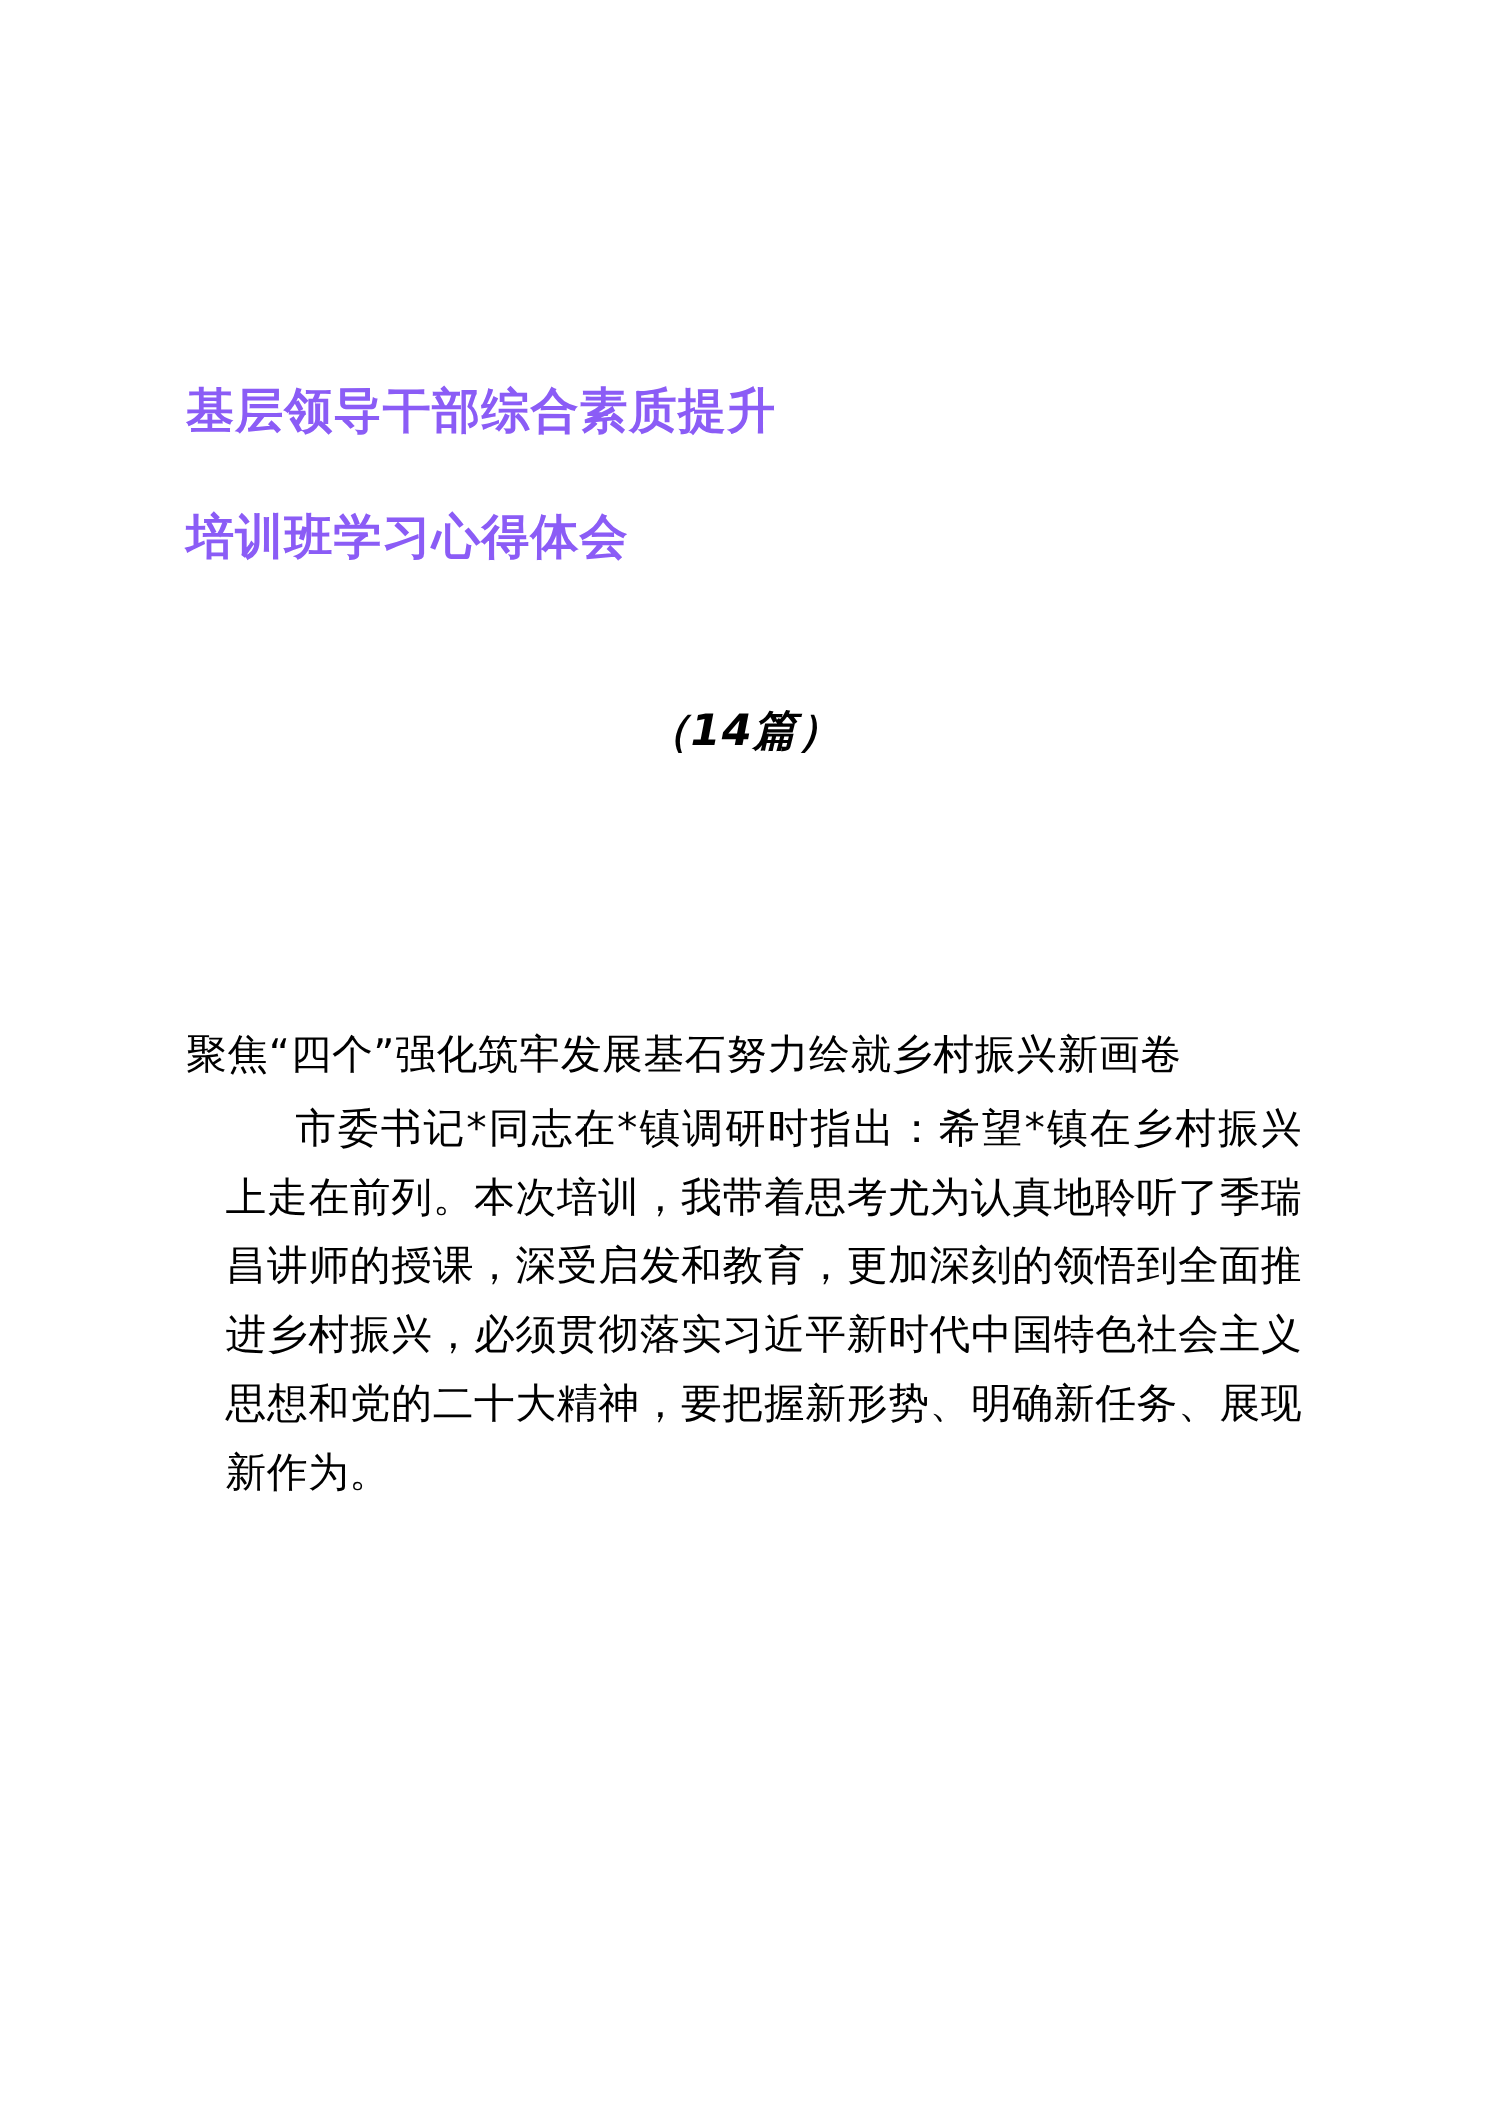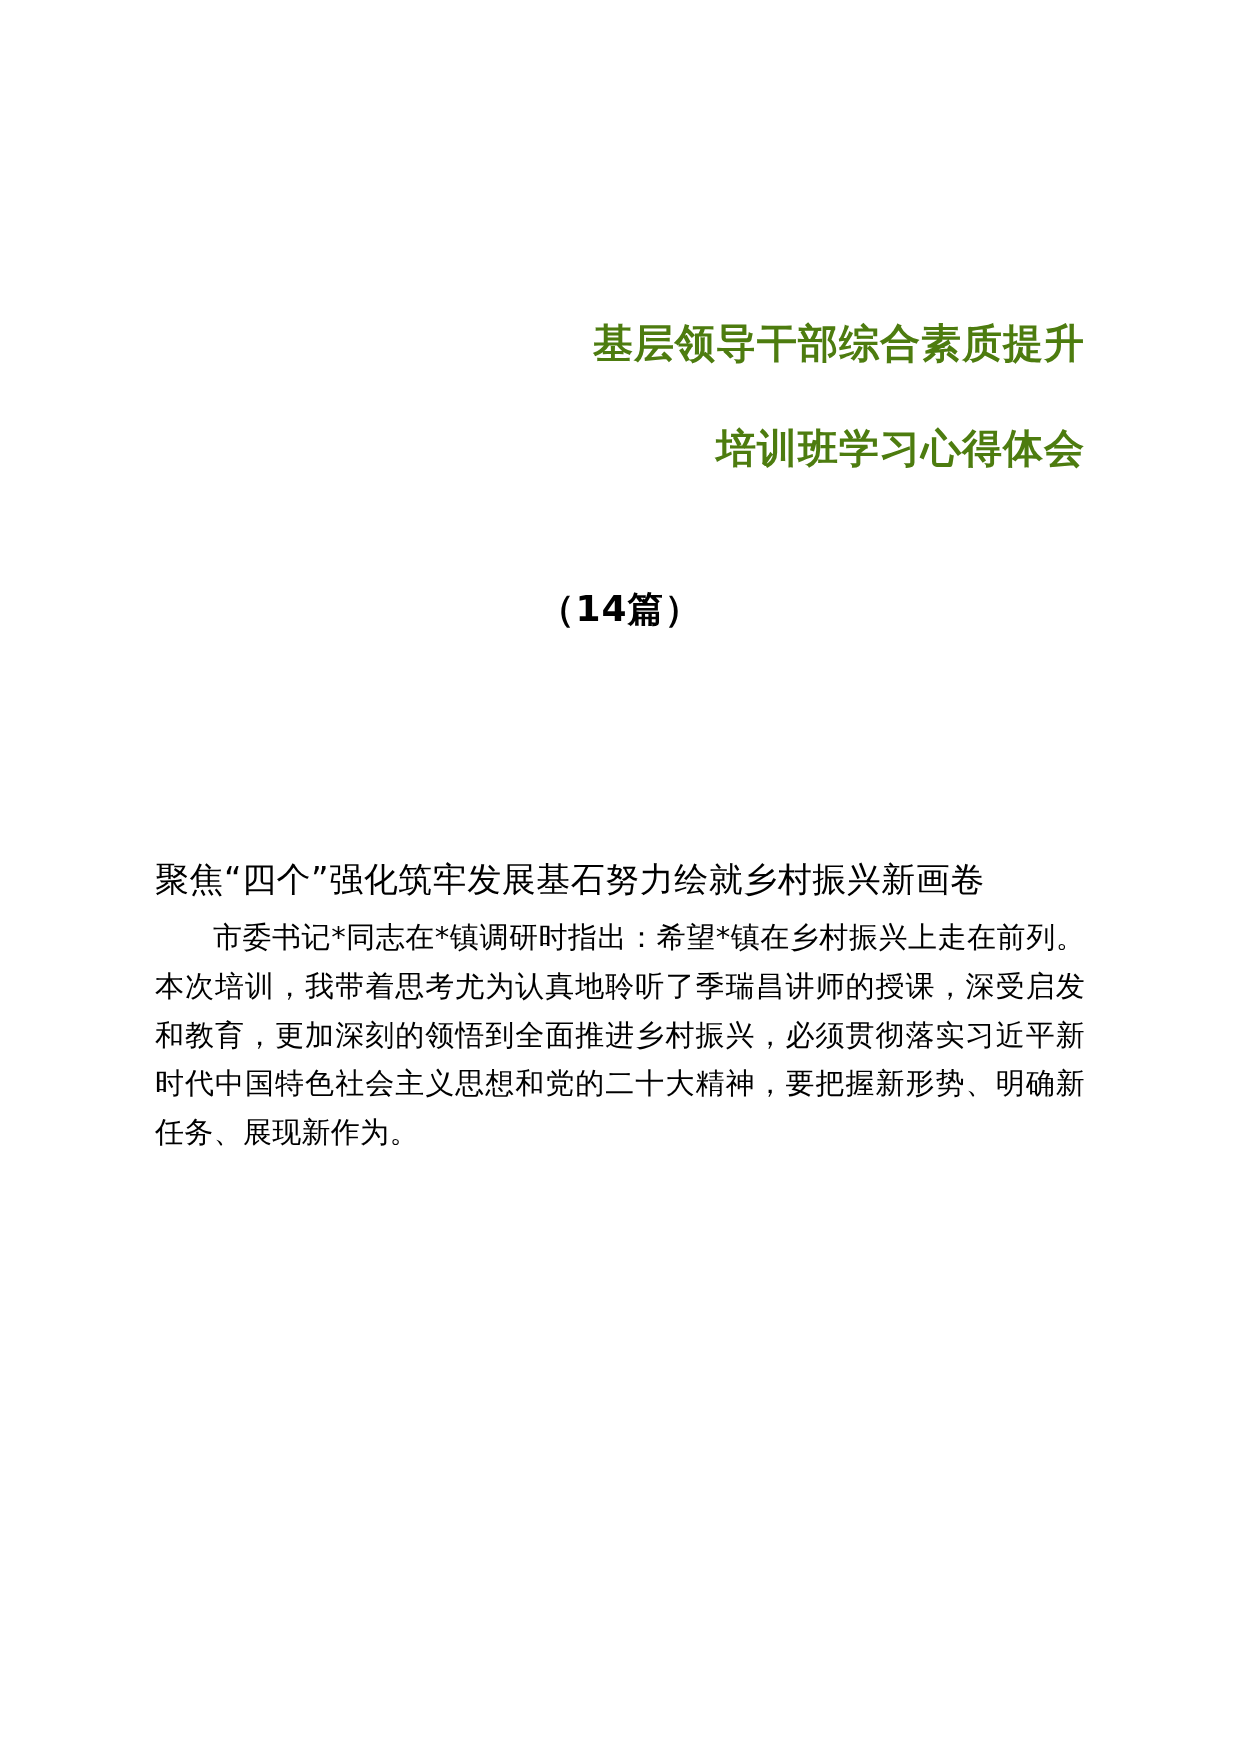--- a/index.html
+++ b/index.html
@@ -19,59 +19,61 @@
     width: 1240px;
     height: 1754px;
     box-sizing: border-box;
     padding: 0 155px;
     position: relative;
   }
   .title-block {
     padding-top: 318px;
   }
   .doc-title-line {
-    text-align: right;
+    text-align: left;
     font-size: 40px;
     font-weight: bold;
     letter-spacing: 1px;
     line-height: 1.25;
-    color: #4d7c0f;
+    color: #8b5cf6;
   }
   .doc-title-line.second {
     margin-top: 55px;
   }
   .doc-count {
     text-align: center;
     font-size: 36px;
     font-weight: bold;
     margin-top: 112px;
     letter-spacing: 1px;
+    font-style: italic;
   }
   .body-block {
     margin-top: 218px;
   }
   .piece-label {
     font-size: 29px;
     line-height: 1.62;
     letter-spacing: 0.5px;
   }
   .piece-heading {
     font-size: 34px;
     line-height: 1.62;
     letter-spacing: 0.5px;
     margin-top: 6px;
   }
   .body-para {
-    font-size: 29px;
+    font-size: 34px;
     line-height: 1.68;
     text-align: justify;
     text-justify: inter-ideograph;
     text-indent: 58px;
     margin-top: 6px;
     letter-spacing: 0.3px;
+    margin-left: 33px;
   }
 </style>
 </head>
 <body>
 
 <div class="page">
 
   <div class="title-block">
     <div class="doc-title-line first">基层领导干部综合素质提升</div>
     <div class="doc-title-line second">培训班学习心得体会</div>

